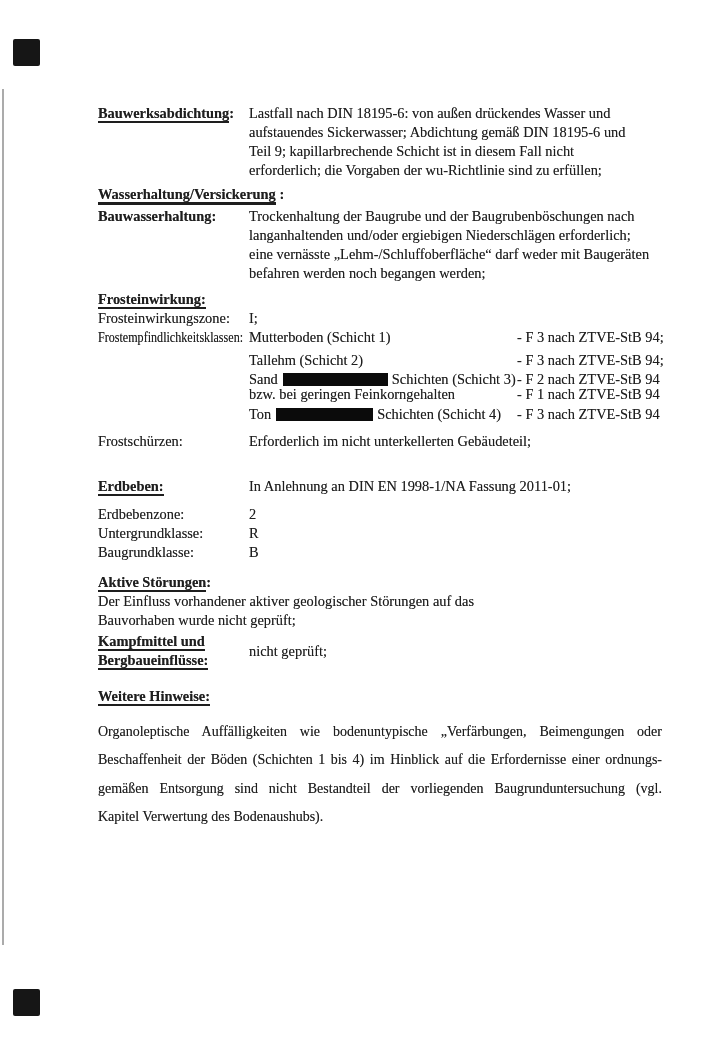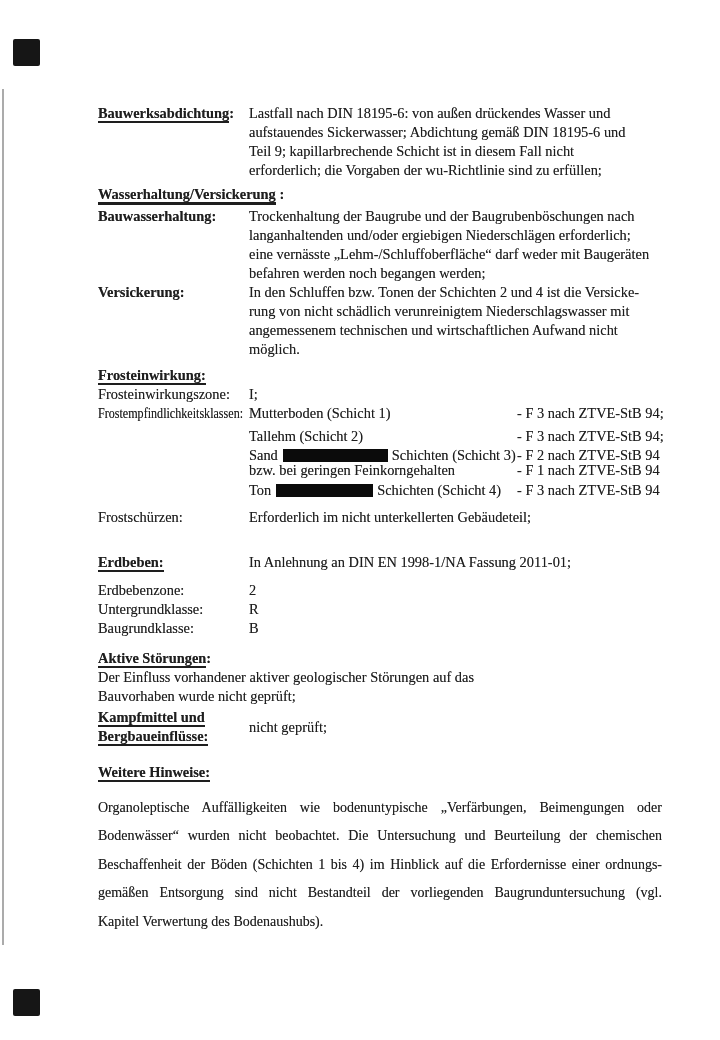--- a/index.html
+++ b/index.html
@@ -72,27 +72,20 @@
     </div>
 
     <div class="row sec-bauwasser">
       <div class="lbl"><span class="b">Bauwasserhaltung</span><span class="b">:</span></div>
       <div class="val">Trockenhaltung der Baugrube und der Baugrubenböschungen nach
 langanhaltenden und/oder ergiebigen Niederschlägen erforderlich;
 eine vernässte „Lehm-/Schluffoberfläche“ darf weder mit Baugeräten
 befahren werden noch begangen werden;</div>
     </div>
 
-    <div class="row">
-      <div class="lbl b">Versickerung:</div>
-      <div class="val">In den Schluffen bzw. Tonen der Schichten 2 und 4 ist die Versicke-
-rung von nicht schädlich verunreinigtem Niederschlagswasser mit
-angemessenem technischen und wirtschaftlichen Aufwand nicht
-möglich.</div>
-    </div>
 
     <div class="sec-frost-heading">
       <span class="b u">Frosteinwirkung:</span>
     </div>
 
     <div class="row">
       <div class="lbl">Frosteinwirkungszone:</div>
       <div class="val">I;</div>
     </div>
 
@@ -160,20 +153,19 @@
       </div>
       <div class="val">nicht geprüft;</div>
     </div>
 
     <div class="sec-weitere">
       <span class="b u">Weitere Hinweise:</span>
     </div>
 
     <div class="para">
       <div class="jline">Organoleptische Auffälligkeiten wie bodenuntypische „Verfärbungen, Beimengungen oder</div>
-      <div class="jline">Bodenwässer“ wurden nicht beobachtet. Die Untersuchung und Beurteilung der chemischen</div>
       <div class="jline">Beschaffenheit der Böden (Schichten 1 bis 4) im Hinblick auf die Erfordernisse einer ordnungs-</div>
       <div class="jline">gemäßen Entsorgung sind nicht Bestandteil der vorliegenden Baugrunduntersuchung (vgl.</div>
       <div>Kapitel Verwertung des Bodenaushubs).</div>
     </div>
 
   </div>
 </div>
 
 </body></html>

